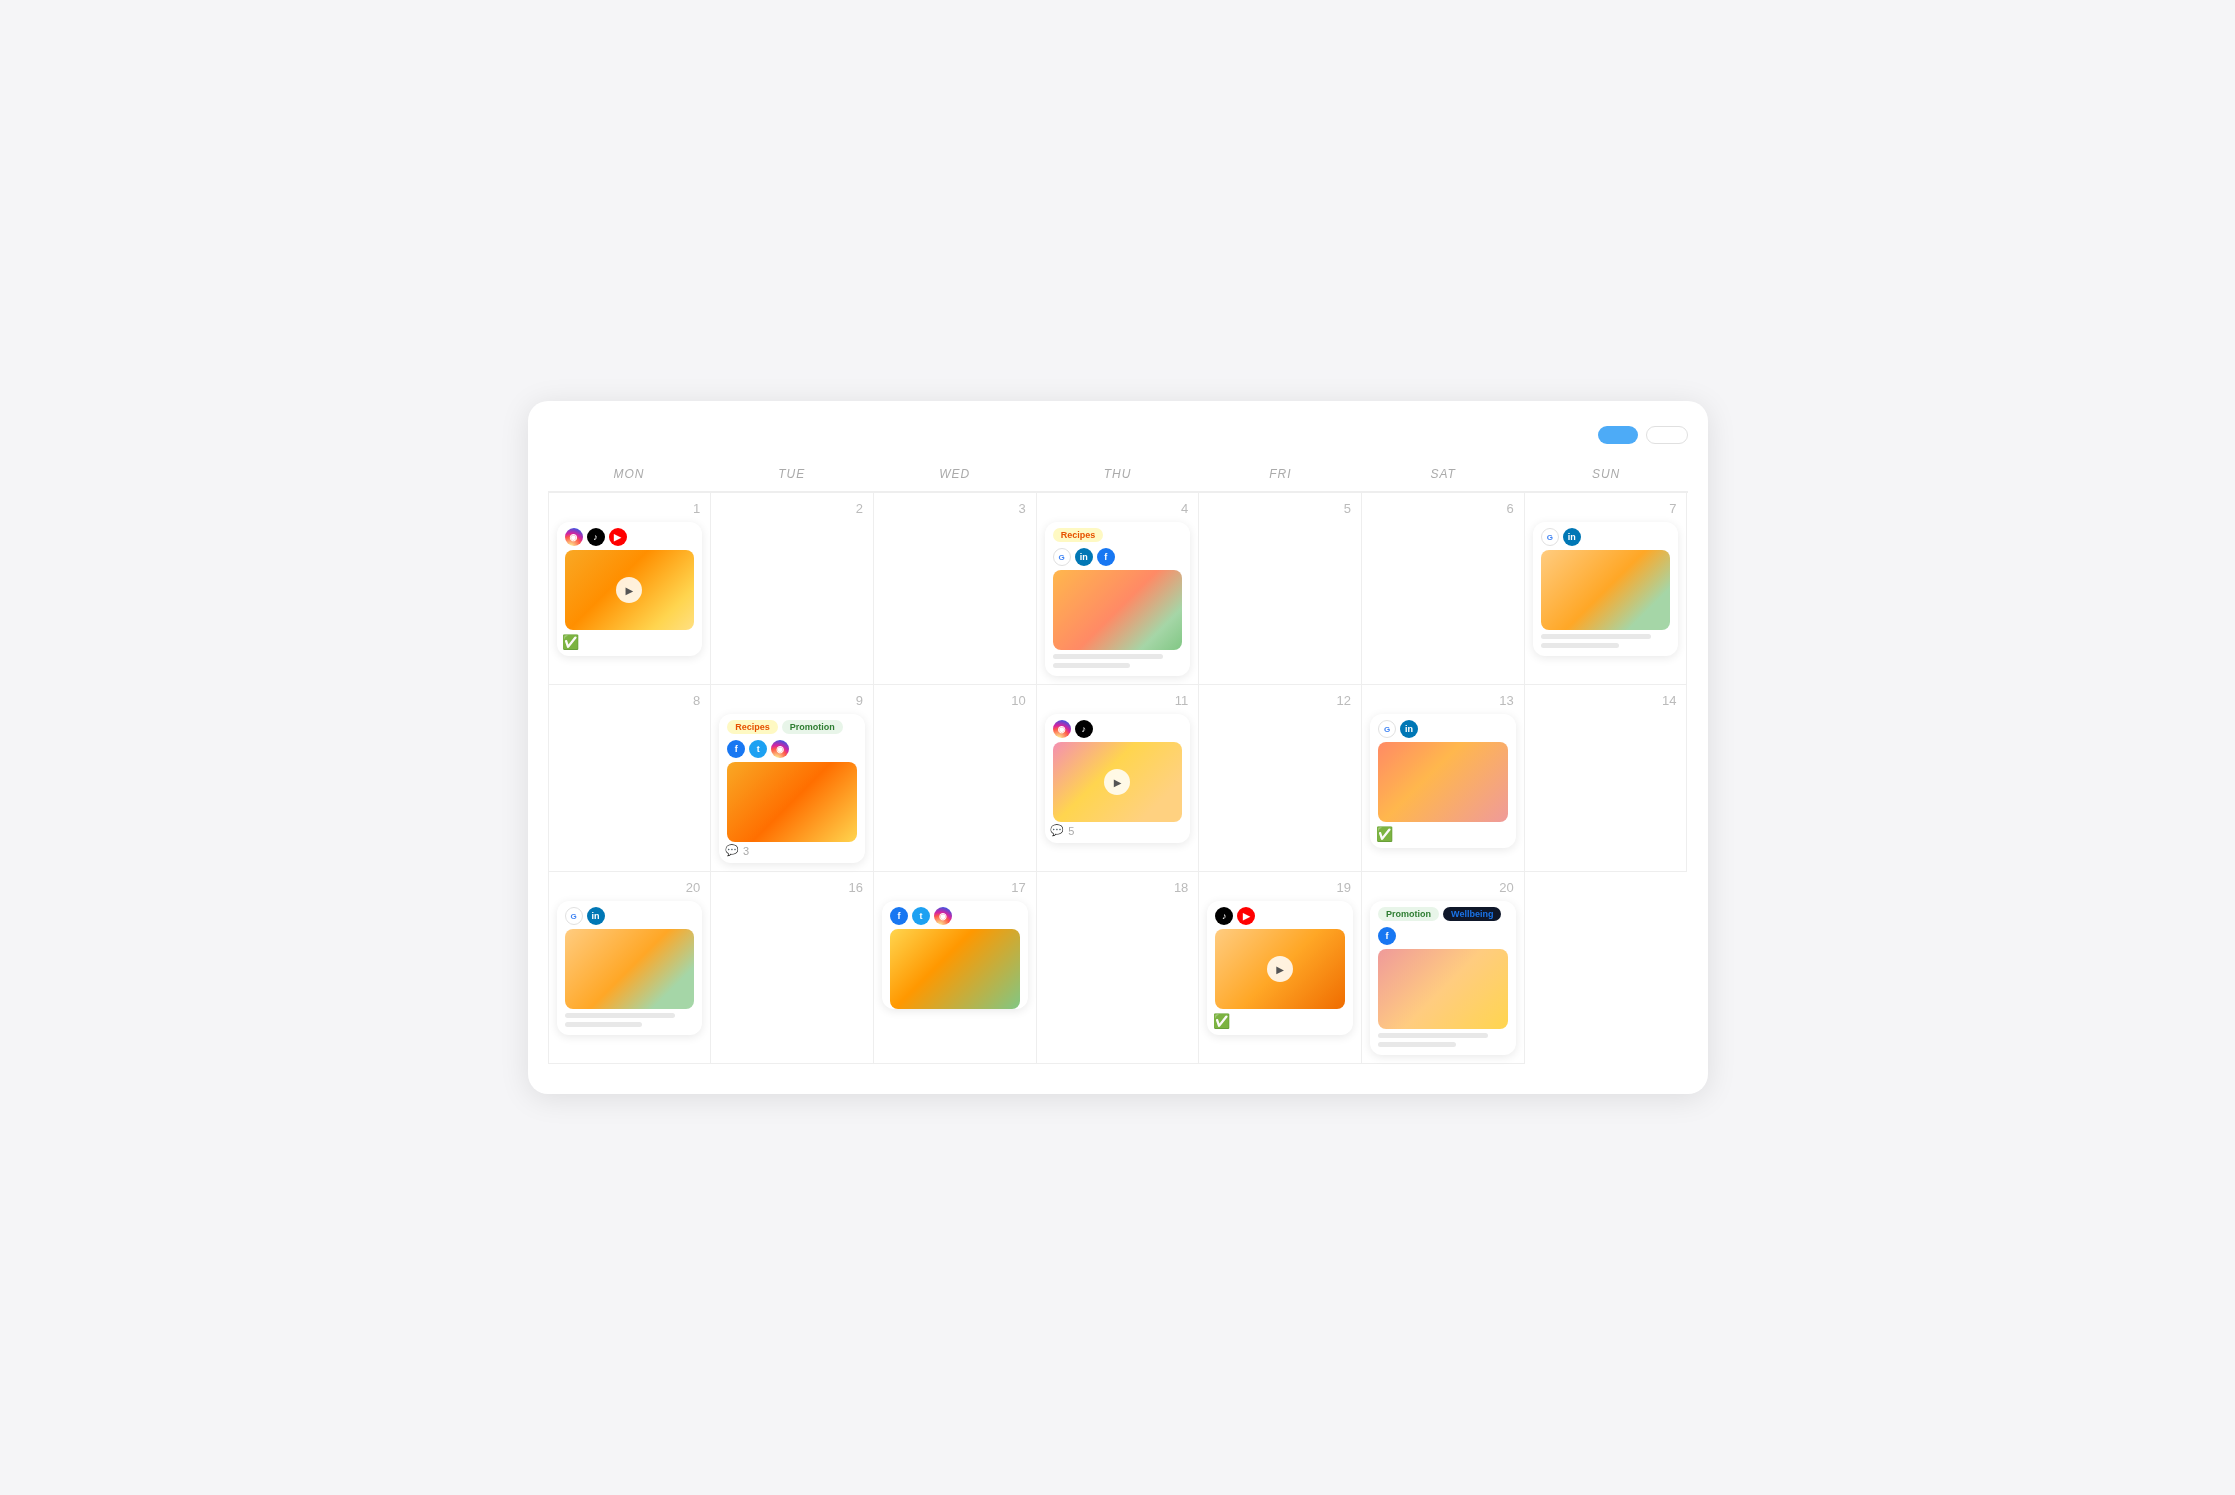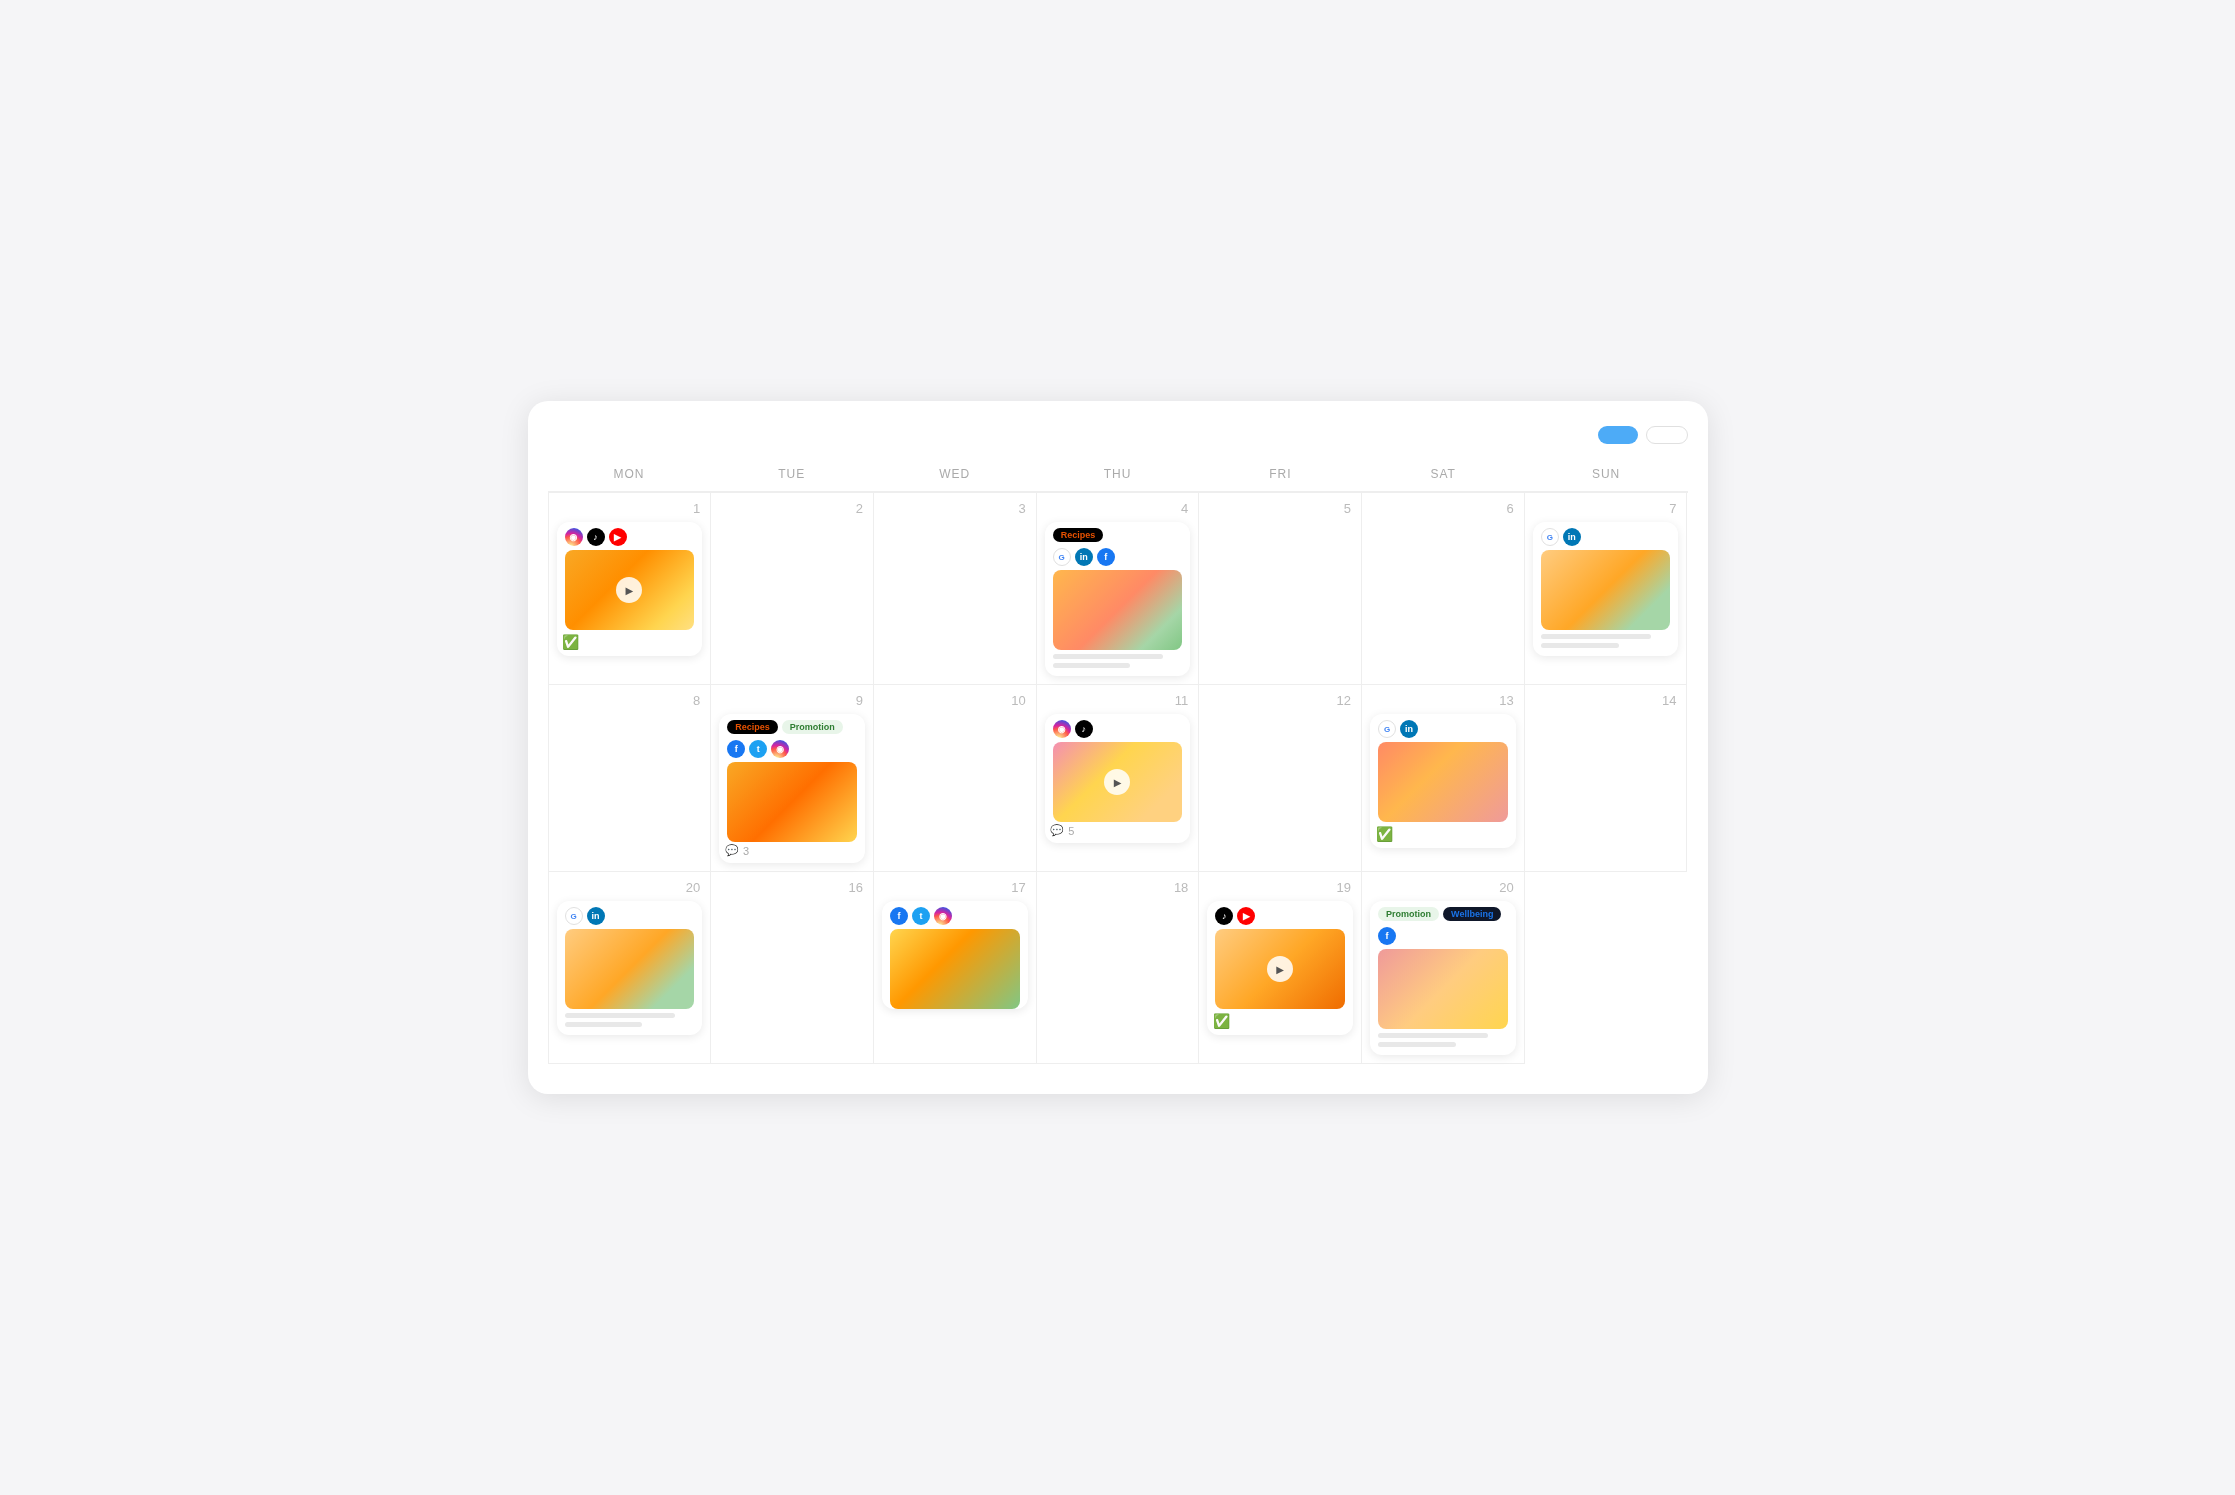--- a/index.html
+++ b/index.html
@@ -69,20 +69,21 @@
       border: 1.5px solid #e0e0e0;
     }
     .calendar-grid {
       width: 100%;
     }
     .day-headers {
       display: grid;
       grid-template-columns: repeat(7, 1fr);
       border-bottom: 1px solid #eee;
       margin-bottom: 0;
+      font-style: italic;
     }
     .day-header {
       text-align: center;
       font-size: 12px;
       font-weight: 500;
       color: #aaa;
       letter-spacing: 0.08em;
       padding: 8px 0 10px;
     }
     .calendar-body {
@@ -155,21 +156,21 @@
     .si-li { background: #0077b5; }
     .si-ggl { background: #fff; border: 1px solid #e0e0e0; color: #4285F4; font-size: 8px; }
     .tag-badge {
       display: inline-block;
       padding: 2px 8px;
       border-radius: 50px;
       font-size: 9px;
       font-weight: 600;
       margin-bottom: 4px;
     }
-    .tag-recipes { background: #000000; color: #e65100; }
+    .tag-recipes { background: #fef9c3; color: #e65100; }
     .tag-promo { background: #e8f5e9; color: #2e7d32; }
     .tag-wellbeing { background: #0f172a; color: #1a73e8; }
     .comments {
       font-size: 11px;
       color: #aaa;
       padding: 2px 6px 6px;
       display: flex;
       align-items: center;
       gap: 4px;
     }

